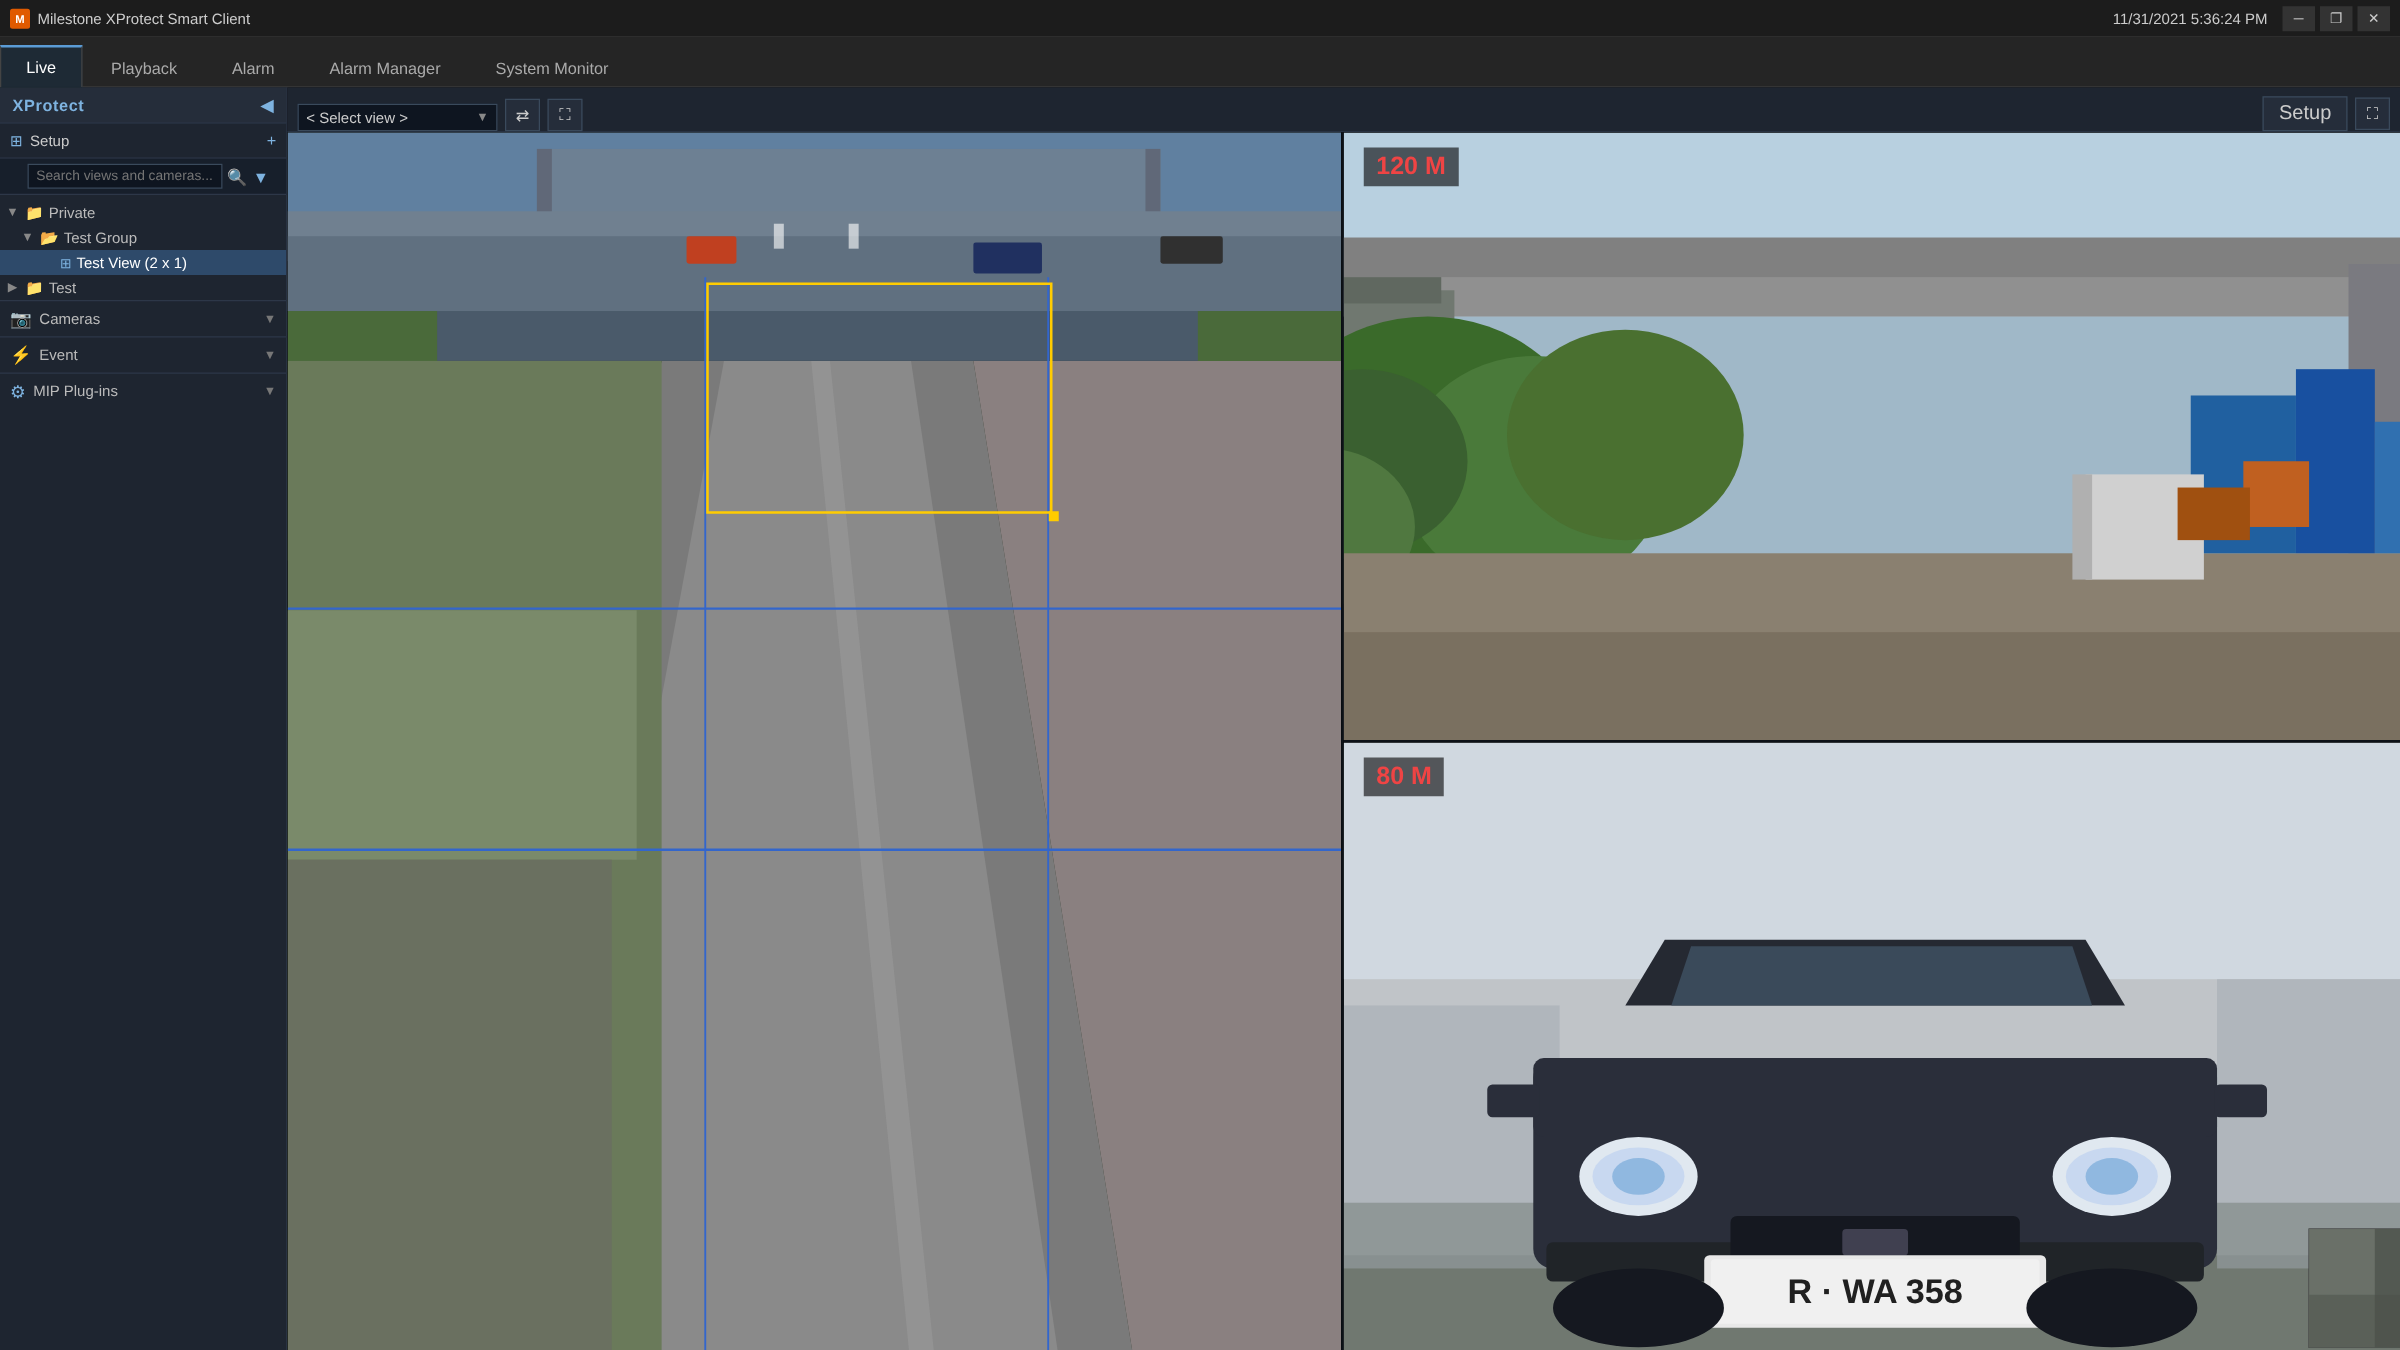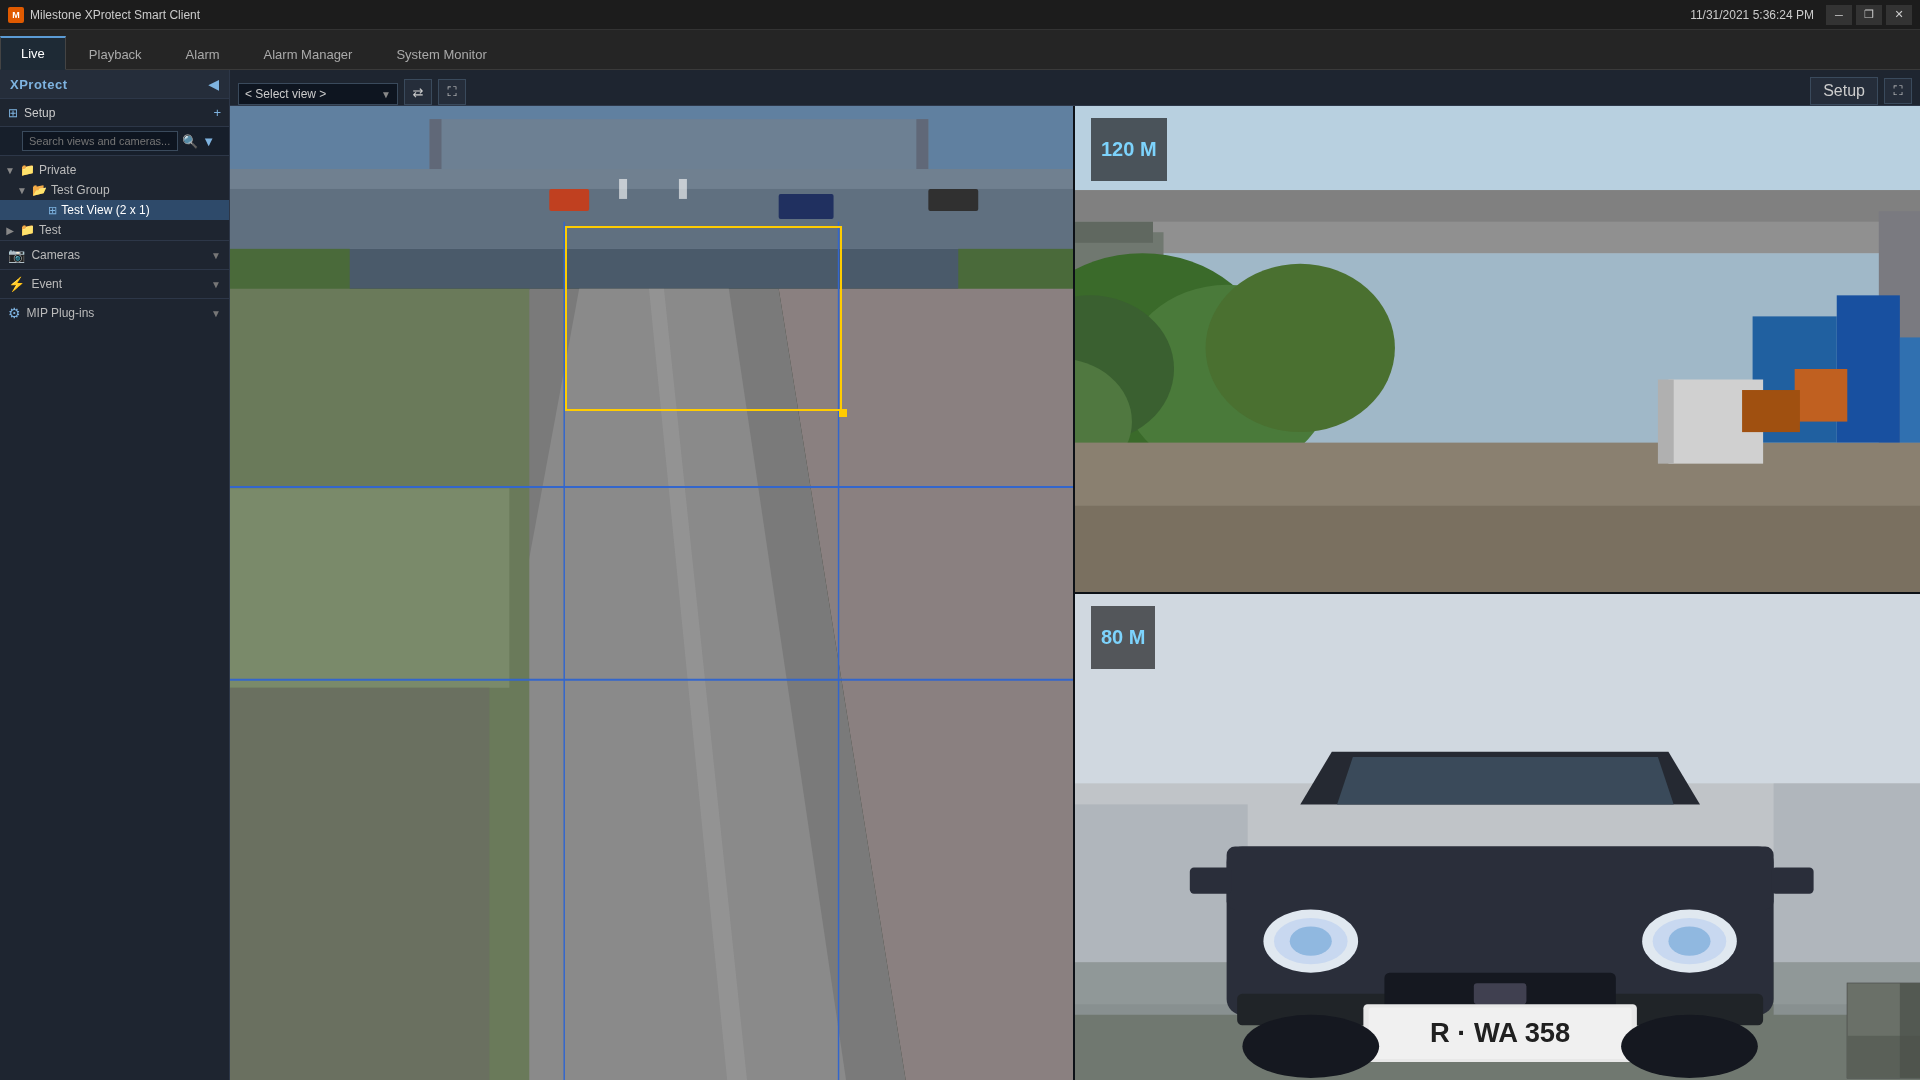--- a/index.html
+++ b/index.html
@@ -336,24 +336,24 @@
       position: relative;
       overflow: hidden;
       background: #000;
     }
 
     .distance-badge {
       position: absolute;
       top: 12px;
       left: 16px;
       background: rgba(0,0,0,0.6);
-      color: #7dd3fc;
+      color: #ef4444;
       font-size: 20px;
       font-weight: bold;
-      padding: 20px 10px;
+      padding: 4px 10px;
     }
 
     
     .cam-svg {
       width: 100%;
       height: 100%;
       position: absolute;
       top: 0; left: 0;
     }
 

